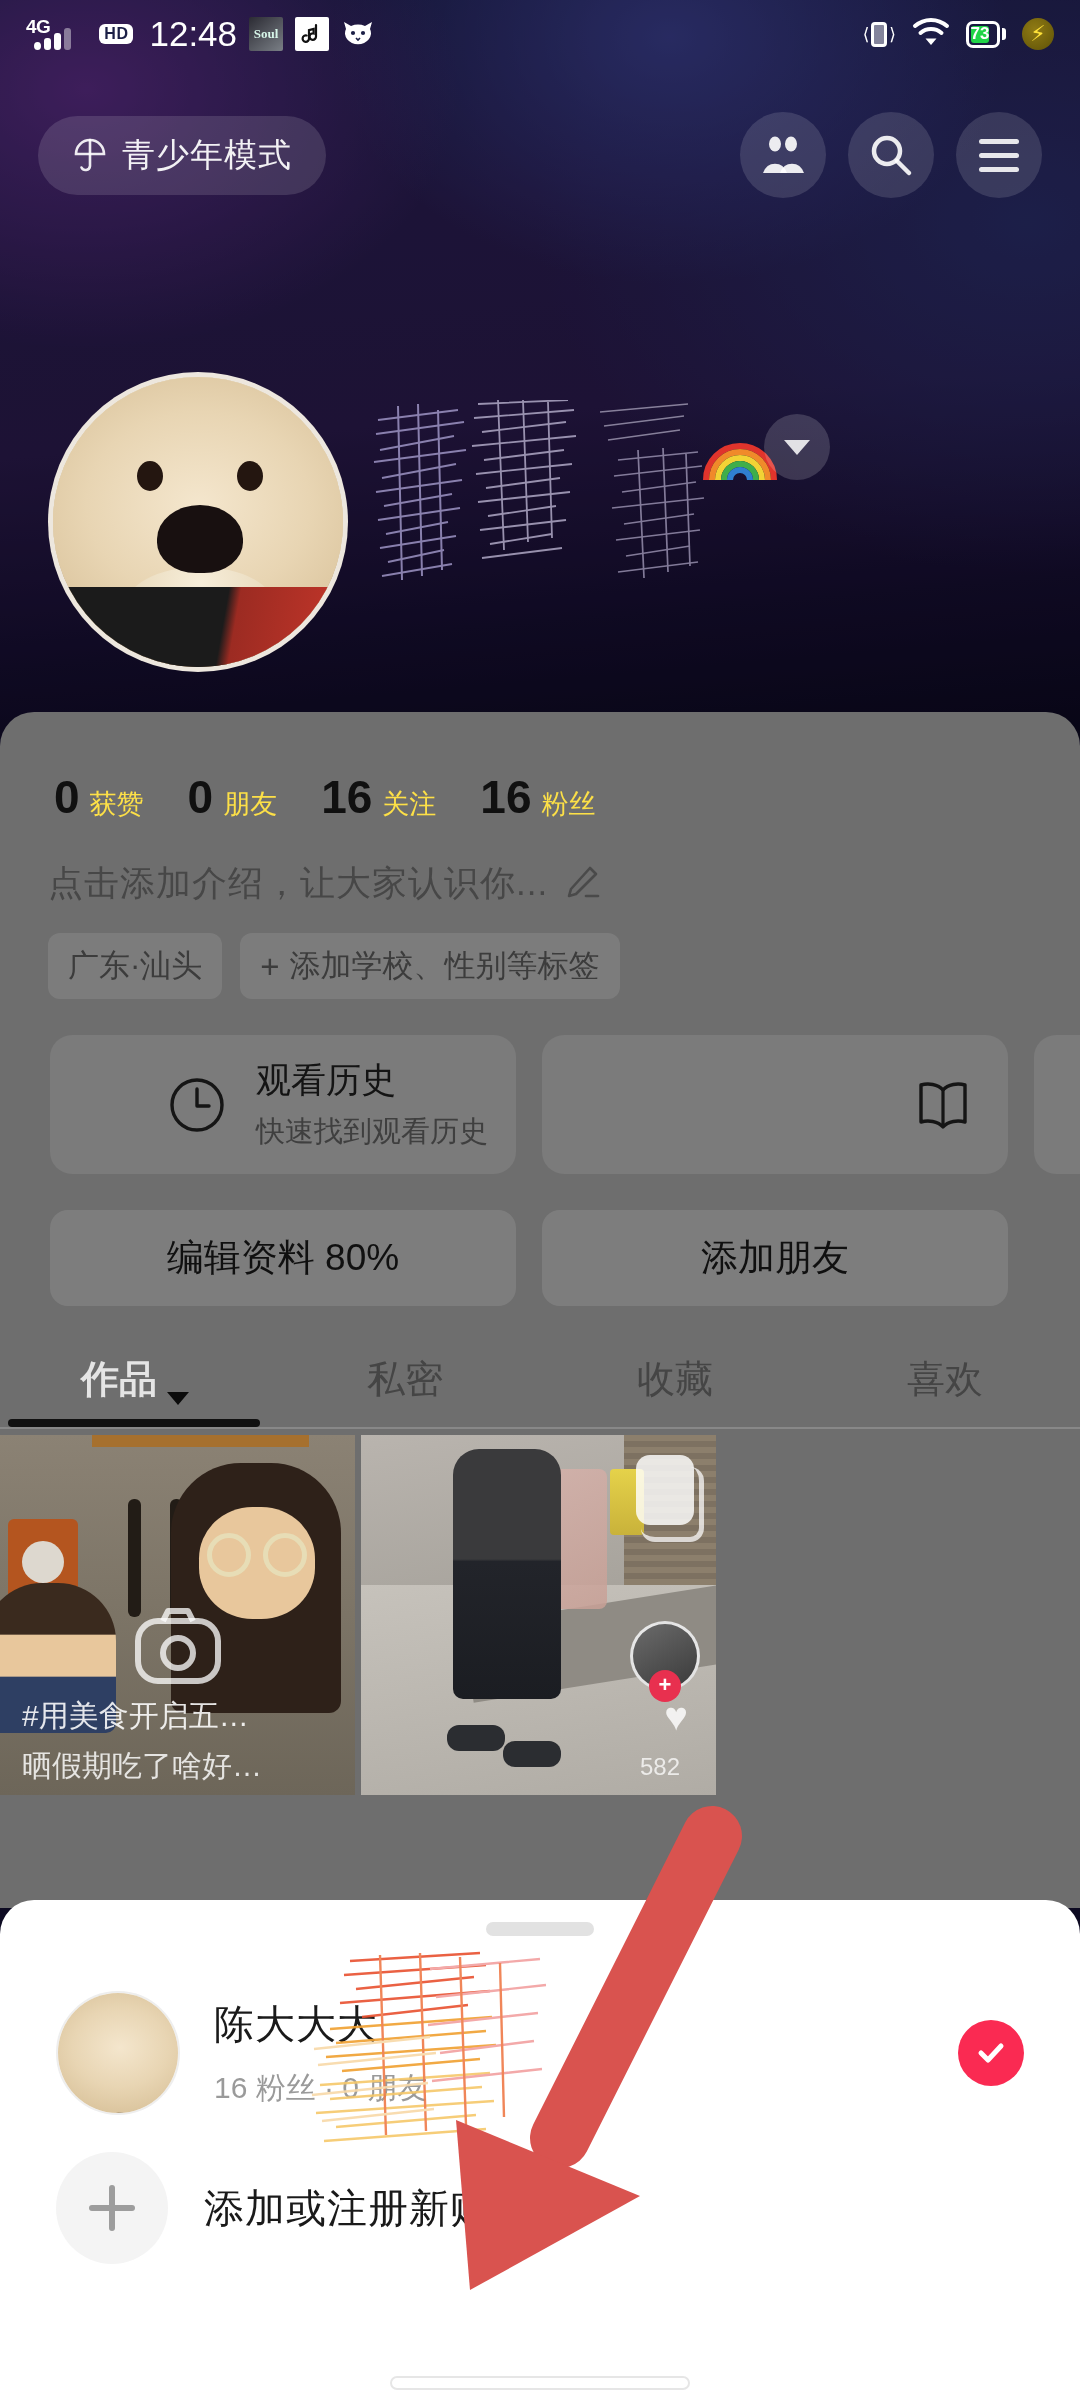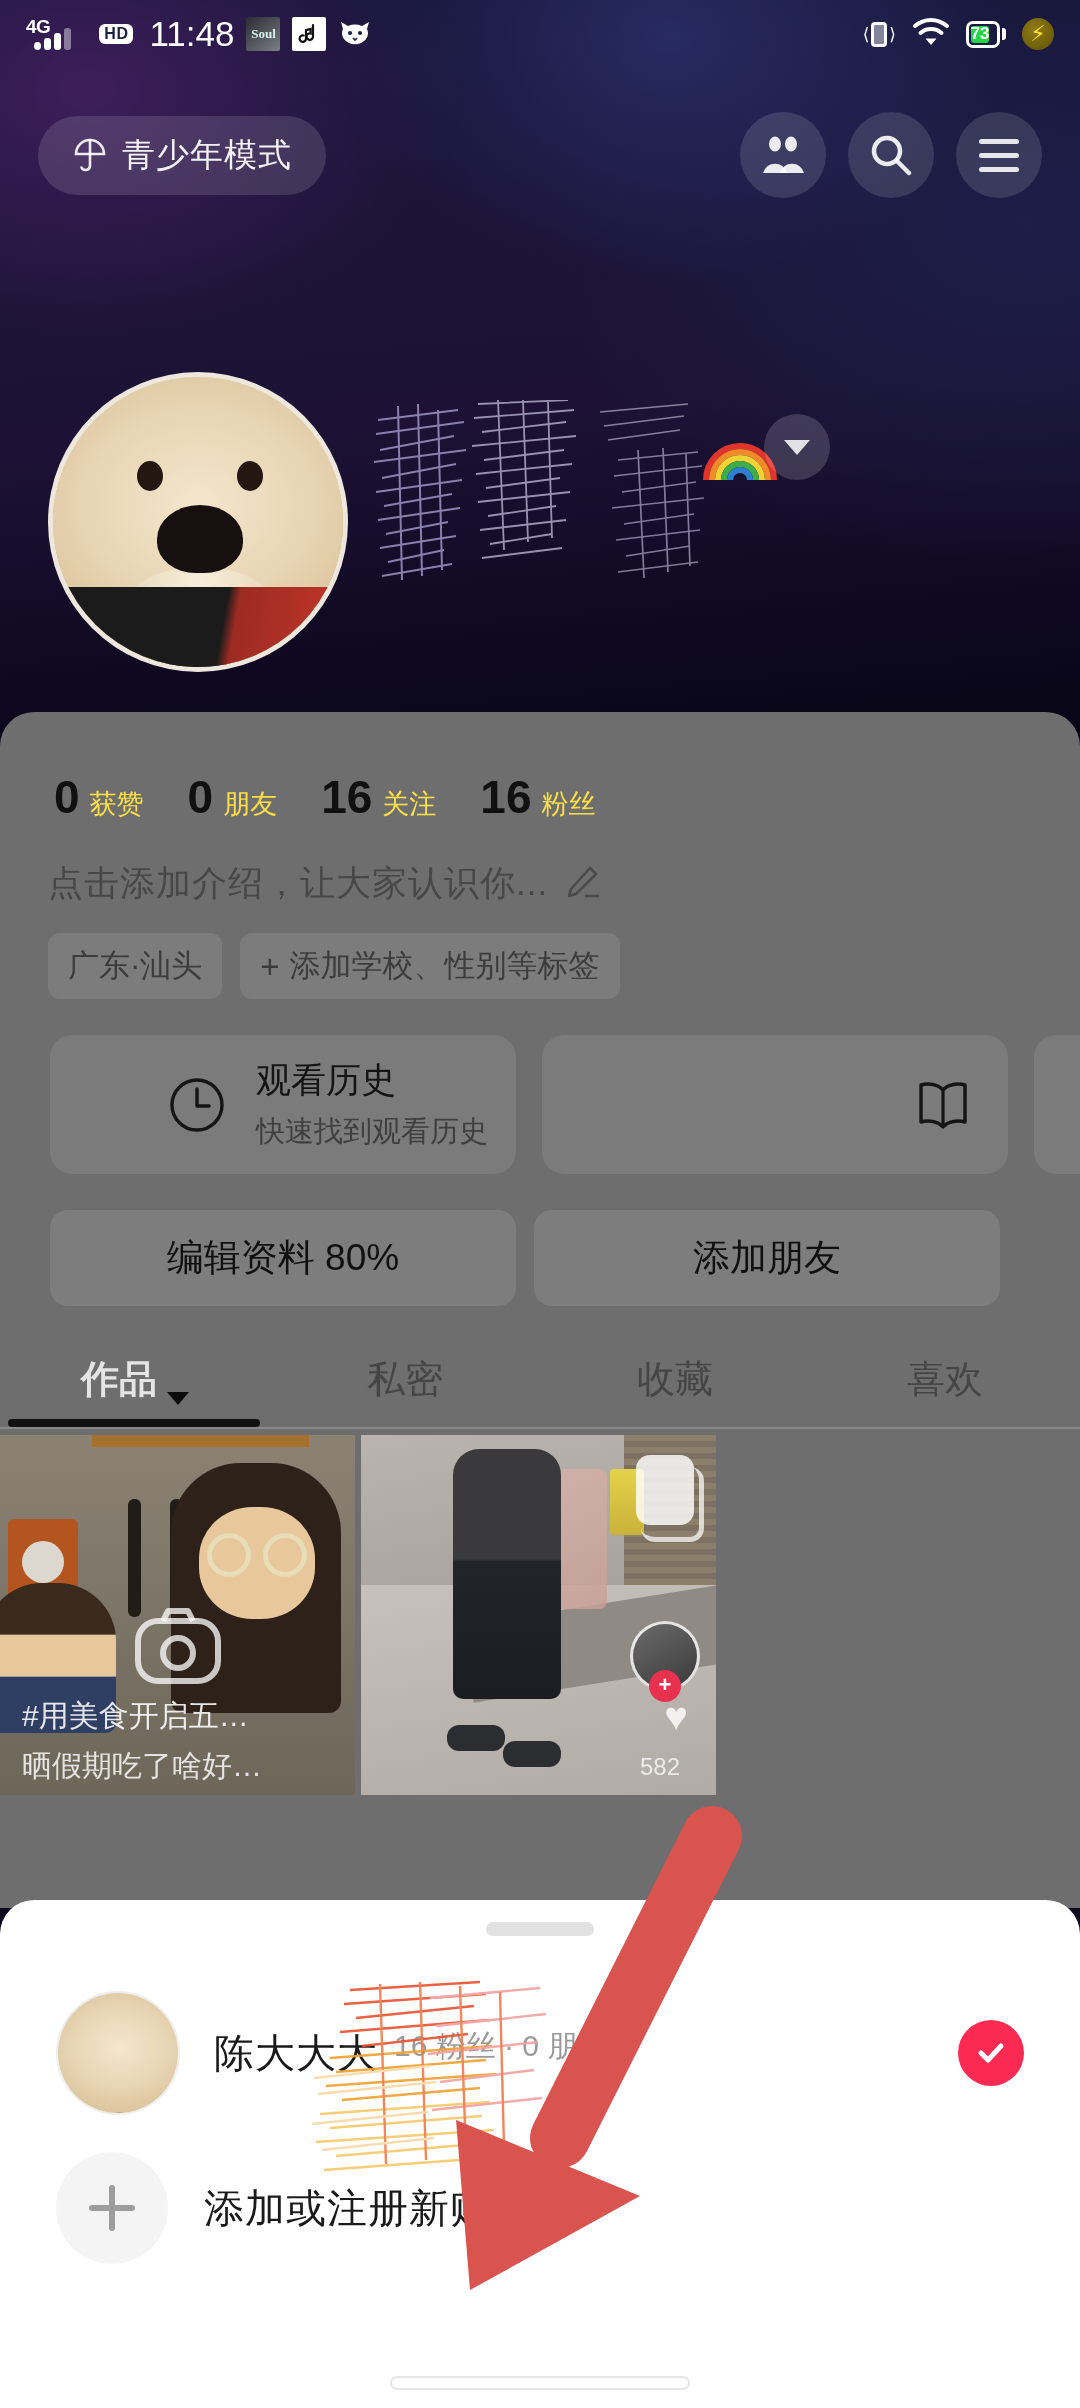--- a/index.html
+++ b/index.html
@@ -155,21 +155,21 @@
   }
   .card.partial { min-width: 140px; padding-right: 0; overflow: hidden; }
   .card-ico {
     width: 74px; height: 74px; flex: 0 0 auto; display: flex; align-items: center; justify-content: center;
   }
   .card-txt { display: flex; flex-direction: column; gap: 8px; }
   .card-title { font-size: 35px; color: #141414; }
   .card-sub { font-size: 29px; color: #3f3f3f; }
 
   
-  #actions { display: flex; gap: 18px; padding: 36px 0 0 50px; }
+  #actions { display: flex; gap: 26px; padding: 36px 0 0 50px; }
   .act-btn {
     width: 466px; height: 96px; border-radius: 18px; background: rgba(255,255,255,.11);
     display: flex; align-items: center; justify-content: center;
     font-size: 37px; color: #101010;
   }
 
   
   #tabs { display: flex; align-items: flex-end; padding: 48px 0 0 0; position: relative; }
   .tab { flex: 1 1 0; text-align: center; font-size: 38px; color: #454545; padding-bottom: 22px;
          display:flex; align-items:center; justify-content:center; gap: 10px; }
@@ -241,21 +241,21 @@
   
   #bottom-sheet {
     position: absolute; left: 0; bottom: 0; width: 1080px; height: 508px;
     background: #fff; border-radius: 34px 34px 0 0; z-index: 50;
   }
   #drag-handle { width: 108px; height: 14px; background: #e2e2e2; border-radius: 8px;
                  margin: 22px auto 0; }
   #account-row { display: flex; align-items: center; padding: 44px 56px 0 56px; height: 190px; }
   #acct-avatar { width: 124px; height: 124px; border-radius: 50%; overflow:hidden; flex: 0 0 auto;
                  border: 2px solid #eee; position: relative; }
-  #acct-info { margin-left: 34px; display: flex; flex-direction: row; gap: 16px; position: relative; }
+  #acct-info { margin-left: 34px; display: flex; flex-direction: column; gap: 16px; position: relative; }
   #acct-name { font-size: 40px; color: #1a1a1a; font-weight: 500; letter-spacing: 1px;
                filter: blur(0.4px); }
   #acct-meta { font-size: 30px; color: #9a9a9a; }
   #name-cover { position: absolute; left: 96px; top: -48px; width: 300px; height: 210px; pointer-events:none; }
   #check-badge { margin-left: auto; width: 66px; height: 66px; border-radius: 50%;
                  background: #fa2a52; display:flex; align-items:center; justify-content:center; }
   #check-badge svg { display:block; }
 
   #add-row { display: flex; align-items: center; padding: 26px 56px 0 56px; }
   #add-circle { width: 112px; height: 112px; border-radius: 50%; background: #f4f4f4;
@@ -288,21 +288,21 @@
       <div style="display:flex;align-items:flex-end;">
         <span class="net-label">4G</span>
         <span class="sig-bars">
             <i></i>
             <i></i>
             <i></i>
             <i></i>
           </span>
       </div>
       <span class="hd-badge">HD</span>
-      <span class="sb-time">11:48</span>
+      <span class="sb-time">12:48</span>
       <span class="app-ico ico-soul">Soul</span>
       <span class="app-ico ico-note">
         <svg width="22" height="22" viewBox="0 0 22 22">
             <path d="M15 2 L15 13.5 A3.2 3.2 0 1 1 12.6 10.5 L12.6 6 L8 7.2 L8 15.5 A3.2 3.2 0 1 1 5.6 12.5" stroke="#111" stroke-width="2.2" fill="none" stroke-linecap="round"></path>
           </svg>
       </span>
       <span class="app-ico ico-cat">
         <svg width="32" height="28" viewBox="0 0 32 28">
             <path d="M4 9 L2 2 L9 6 A14 10 0 0 1 23 6 L30 2 L28 9 A13 11 0 1 1 4 9 Z" fill="#fff"></path>
             <circle cx="11" cy="13" r="2.1" fill="#1b1f46"></circle>

